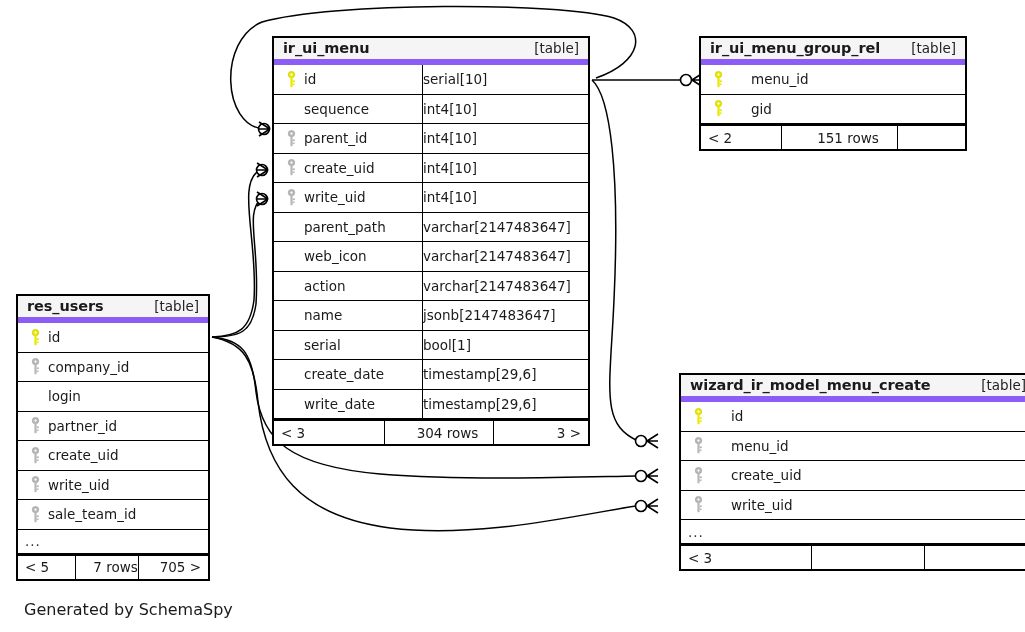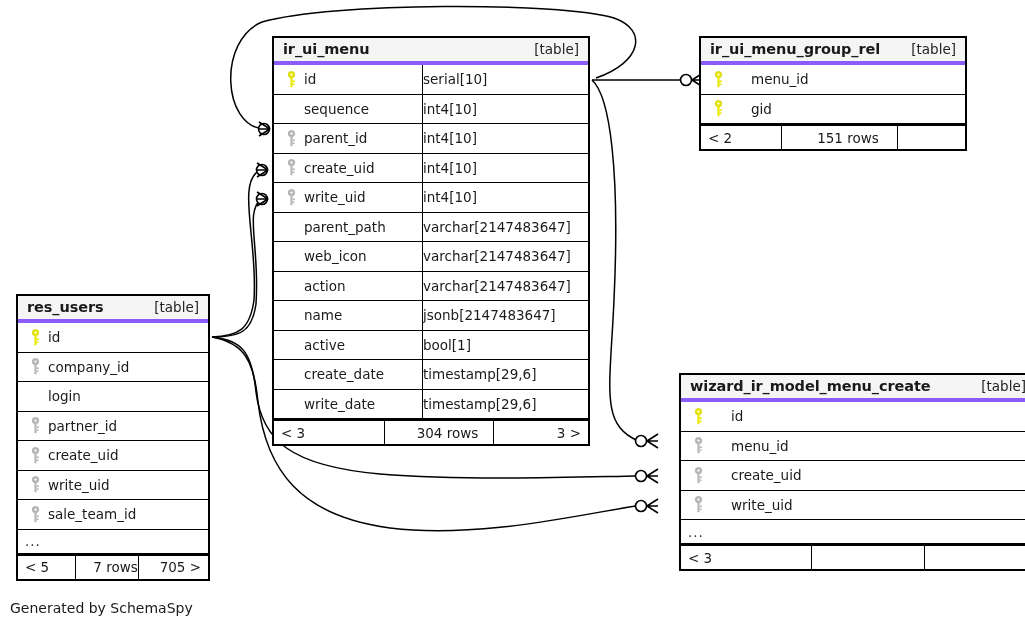--- a/index.html
+++ b/index.html
@@ -33,21 +33,21 @@
     position: absolute;
     z-index: 2;
     background: #ffffff;
     border: 2px solid #000000;
     box-sizing: border-box;
     font-size: 13.5px;
     color: #1a1a1a;
   }
   .tbl-head {
     background: #f5f5f5;
-    border-bottom: 4px solid #8b5cf6;
+    border-bottom: 6px solid #8b5cf6;
     display: flex;
     align-items: center;
     justify-content: space-between;
     padding: 4px 9px 5px 9px;
     box-sizing: border-box;
     height: 27px;
   }
   .tbl-name {
     font-weight: bold;
     font-size: 14.5px;
@@ -125,23 +125,23 @@
     padding: 0 7px;
     overflow: hidden;
     white-space: nowrap;
   }
   .foot-l { justify-content: flex-start; }
   .foot-c { justify-content: center; }
   .foot-r { justify-content: flex-end; }
   .foot-cell + .foot-cell { border-left: 1px solid #000; padding-left: 24px; }
   .credit {
     position: absolute;
-    left: 10px;
+    left: 24px;
     top: 600px;
-    font-size: 14px;
+    font-size: 16px;
     color: #1a1a1a;
     z-index: 3;
     white-space: nowrap;
   }
   
   #tbl-ir_ui_menu { left: 272px; top: 36px; width: 318px; }
   #tbl-res_users { left: 16px; top: 294px; width: 194px; }
   #tbl-ir_ui_menu_group_rel { left: 699px; top: 36px; width: 268px; }
   #tbl-wizard_ir_model_menu_create { left: 655px; top: 373px; width: 358px; margin-left: 24px; }
   #tbl-ir_ui_menu .footer .foot-cell:nth-child(1) { flex: 0 0 110px; }
@@ -318,21 +318,21 @@
       <div class="cell-name">
         <span class="keyslot"></span>
         <span class="colname">name</span>
       </div>
       <div class="cell-type">jsonb[2147483647]</div>
     </div>
 
     <div class="row split">
       <div class="cell-name">
         <span class="keyslot"></span>
-        <span class="colname">active</span>
+        <span class="colname">serial</span>
       </div>
       <div class="cell-type">bool[1]</div>
     </div>
 
     <div class="row split">
       <div class="cell-name">
         <span class="keyslot"></span>
         <span class="colname">create_date</span>
       </div>
       <div class="cell-type">timestamp[29,6]</div>

